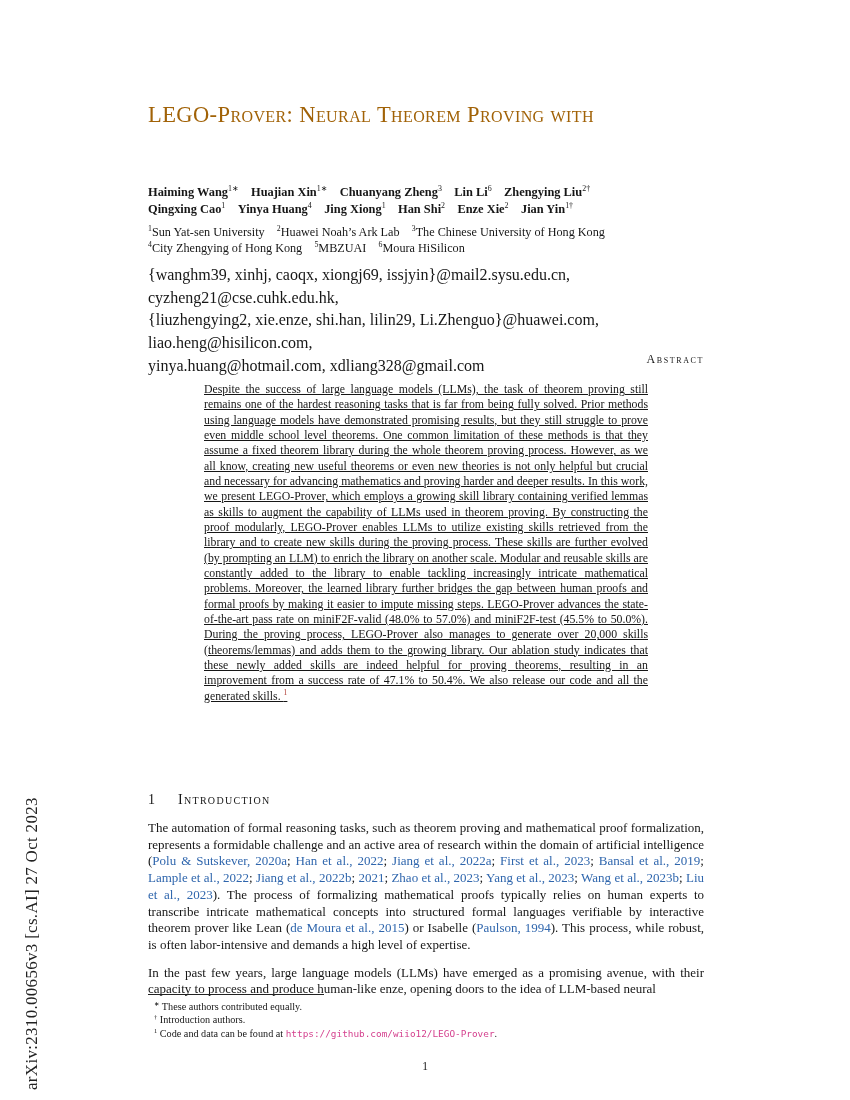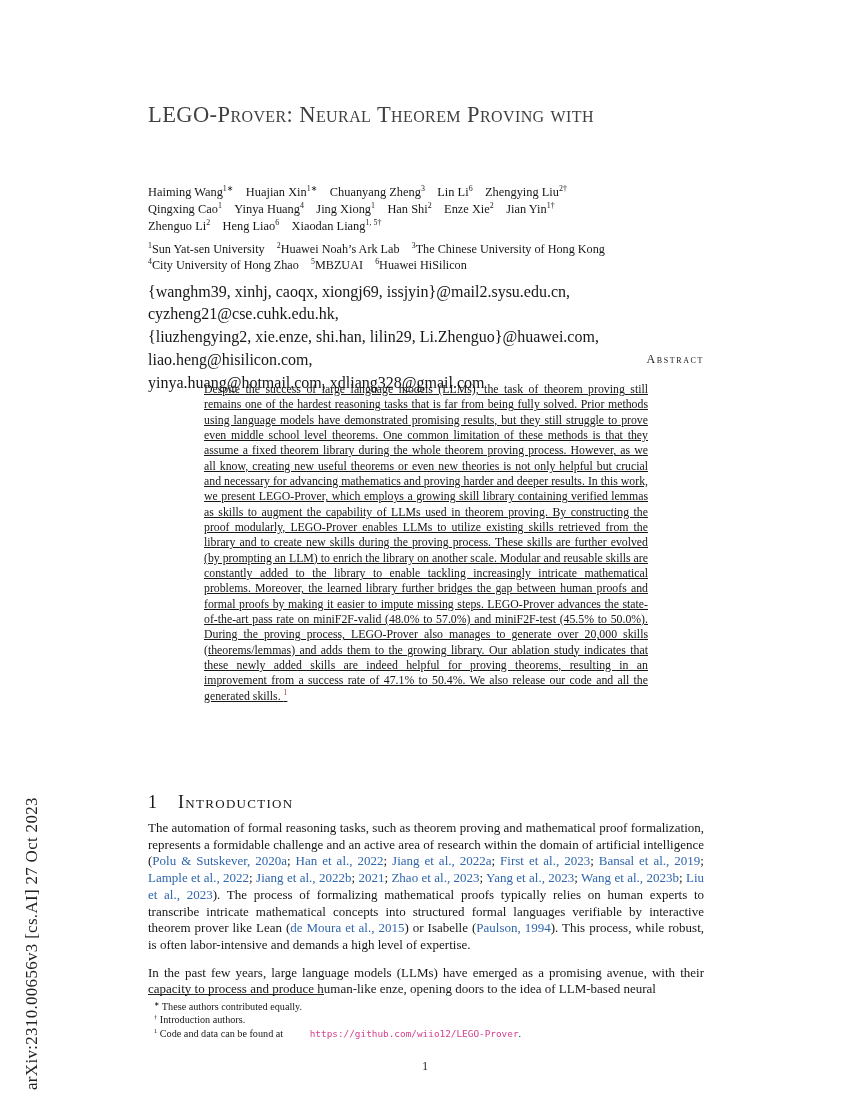--- a/index.html
+++ b/index.html
@@ -4,45 +4,45 @@
 <style>
   html,body{margin:0;padding:0;background:#ffffff;}
   .sheet{position:relative;width:850px;height:1100px;background:#ffffff;overflow:hidden;
          font-family:"Liberation Serif", serif;color:#161616;}
 
   .arxiv-side{position:absolute;left:22px;top:0;height:1090px;display:flex;align-items:center;
               writing-mode:vertical-rl;transform:rotate(180deg);
               font-size:17px;letter-spacing:0.3px;color:#222;white-space:nowrap;}
 
   .title{position:absolute;left:148px;top:100px;width:570px;
-         font-variant:small-caps;font-size:22.5px;line-height:1.33;letter-spacing:0.4px;color:#404040;}
+         font-variant:small-caps;font-size:22.5px;line-height:1.33;letter-spacing:0.4px;color:#a16207;}
 
   .authors{position:absolute;left:148px;top:184px;width:570px;font-size:12.4px;line-height:1.36;}
-  .authors .b{font-weight:400;}
+  .authors .b{font-weight:700;}
   .sup{vertical-align:super;font-size:64%;line-height:0;}
   .affil-line{font-size:12.2px;}
   .author-lines{margin-bottom:6px;}
   .affils{margin-bottom:7px;font-family:Liberation Serif, serif;}
   .emails{font-size:16px;line-height:1.42;}
 
   .abstract{position:absolute;left:148px;top:352px;width:556px;}
   .abstract-heading{text-align:right;font-variant:small-caps;font-size:12px;
                     letter-spacing:1.6px;margin-bottom:15px;}
   .abstract-body{margin:0 56px;text-align:justify;font-size:11.8px;line-height:1.3;text-decoration:underline;}
 
-  .section-heading{position:absolute;left:148px;top:792px;font-size:18px;}
+  .section-heading{position:absolute;left:148px;top:792px;font-size:14px;}
   .sec-num{display:inline-block;min-width:30px;}
   .sec-title{font-variant:small-caps;letter-spacing:1.3px;}
 
   .body-text{position:absolute;left:148px;top:820px;width:556px;
              font-size:13px;line-height:1.285;text-align:justify;}
   .body-text p{margin:0 0 11px 0;}
 
   .cite{color:#2f66ad;}
-  .url{color:#d4418e;font-family:"DejaVu Sans Mono", monospace;font-size:92%;margin-left:24px;}
+  .url{color:#d4418e;font-family:"DejaVu Sans Mono", monospace;font-size:92%;}
   .fnref{color:#b03a32;}
 
   .footnote-rule{position:absolute;left:148px;top:994px;width:176px;border-top:1px solid #222;}
   .footnotes{position:absolute;left:148px;top:1000px;width:556px;font-size:10.2px;line-height:1.32;}
   .fn{padding-left:14px;text-indent:-8px;}
 
   .page-number{position:absolute;left:0;top:1060px;width:850px;text-align:center;font-size:11.5px;}
 </style>
 </head>
 <body>
@@ -52,25 +52,24 @@
   <div class="arxiv-side">arXiv:2310.00656v3  [cs.AI]  27 Oct 2023</div>
 
   <div class="title">
     <div>LEGO-Prover: Neural Theorem Proving with</div>
   </div>
 
   <div class="authors">
     <div class="author-lines">
       <div class="author-line"><span class="b">Haiming Wang</span><span class="sup">1∗</span><span> </span><span class="b">Huajian Xin</span><span class="sup">1∗</span><span> </span><span class="b">Chuanyang Zheng</span><span class="sup">3</span><span> </span><span class="b">Lin Li</span><span class="sup">6</span><span> </span><span class="b">Zhengying Liu</span><span class="sup">2†</span></div>
       <div class="author-line"><span class="b">Qingxing Cao</span><span class="sup">1</span><span> </span><span class="b">Yinya Huang</span><span class="sup">4</span><span> </span><span class="b">Jing Xiong</span><span class="sup">1</span><span> </span><span class="b">Han Shi</span><span class="sup">2</span><span> </span><span class="b">Enze Xie</span><span class="sup">2</span><span> </span><span class="b">Jian Yin</span><span class="sup">1†</span></div>
-      <div class="author-line"><span class="b">Zhenguo Li</span><span class="sup">2</span><span> </span><span class="b">Heng Liao</span><span class="sup">6</span><span> </span><span class="b">Xiaodan Liang</span><span class="sup">1, 5†</span></div>
     </div>
     <div class="affils">
       <div class="affil-line"><span class="sup">1</span><span>Sun Yat-sen University</span><span> </span><span class="sup">2</span><span>Huawei Noah’s Ark Lab</span><span> </span><span class="sup">3</span><span>The Chinese University of Hong Kong</span></div>
-      <div class="affil-line"><span class="sup">4</span><span>City University of Hong Zhao</span><span> </span><span class="sup">5</span><span>MBZUAI</span><span> </span><span class="sup">6</span><span>Huawei HiSilicon</span></div>
+      <div class="affil-line"><span class="sup">4</span><span>City Zhengying of Hong Kong</span><span> </span><span class="sup">5</span><span>MBZUAI</span><span> </span><span class="sup">6</span><span>Moura HiSilicon</span></div>
     </div>
     <div class="emails">
       <div>{wanghm39, xinhj, caoqx, xiongj69, issjyin}@mail2.sysu.edu.cn, cyzheng21@cse.cuhk.edu.hk,</div>
       <div>{liuzhengying2, xie.enze, shi.han, lilin29, Li.Zhenguo}@huawei.com, liao.heng@hisilicon.com,</div>
       <div>yinya.huang@hotmail.com, xdliang328@gmail.com</div>
     </div>
   </div>
 
   <div class="abstract">
     <div class="abstract-heading">Abstract</div>

